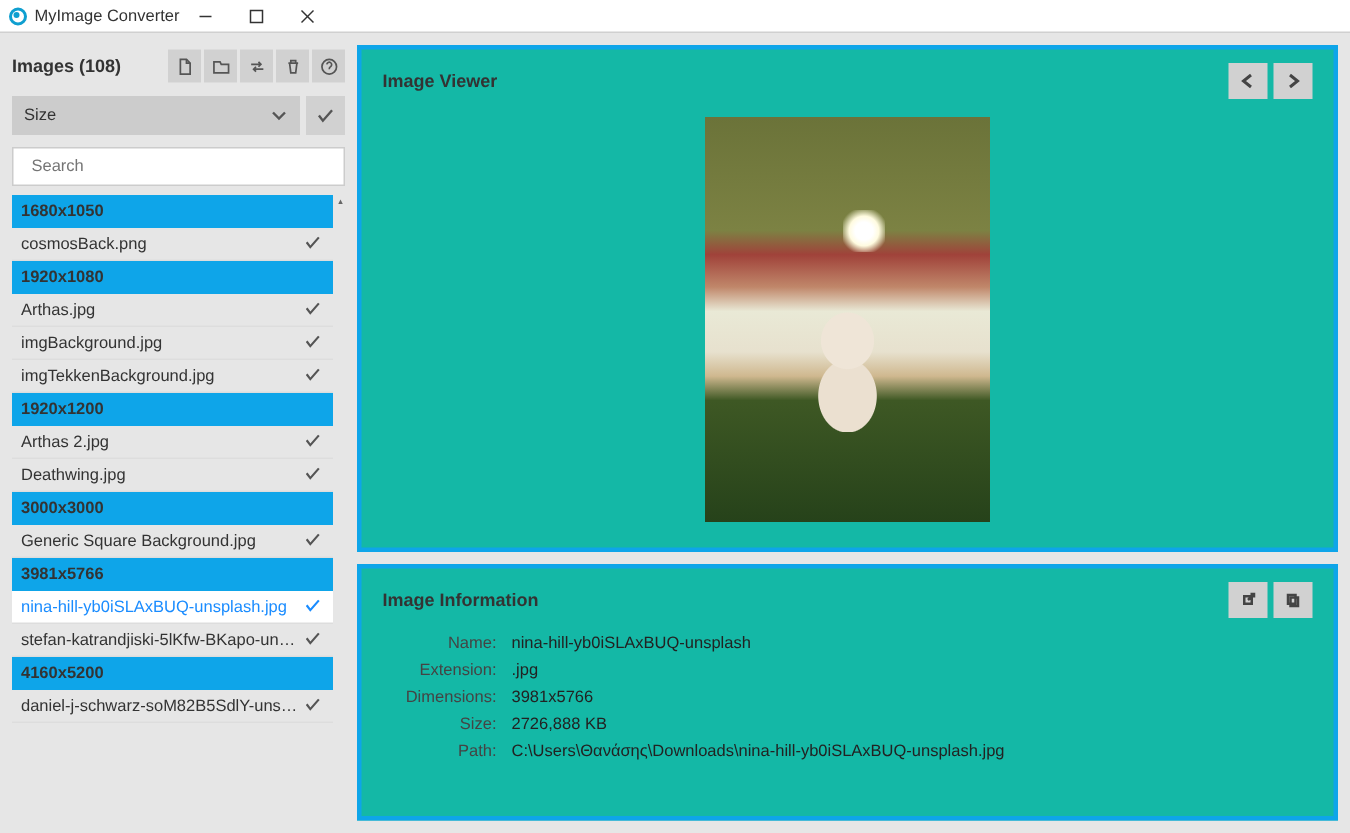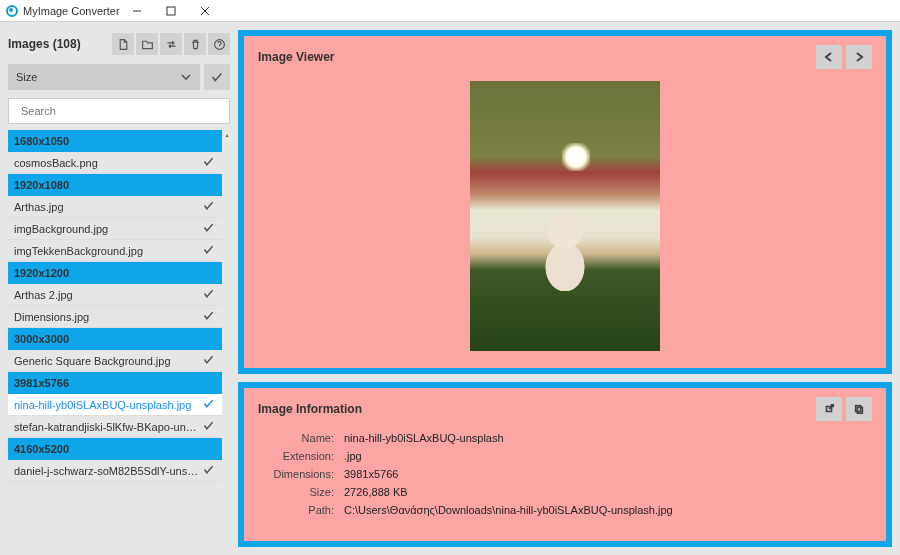--- a/index.html
+++ b/index.html
@@ -30,21 +30,21 @@
   .scrollbar-up{position:absolute;top:0;left:0;width:6px;height:6px;font-size:6px;line-height:6px;color:#666;text-align:center;}
   .group{height:22px;background:#0ea5e9;display:flex;align-items:center;padding:0 6px;font-weight:600;font-size:11px;}
   .item{height:22px;display:flex;align-items:center;justify-content:space-between;padding:0 6px;border-bottom:1px solid #ddd;cursor:pointer;font-size:11px;}
   .item .name{white-space:nowrap;overflow:hidden;text-overflow:ellipsis;flex:1;}
   .item .chk{width:14px;flex:none;}
   .item .chk svg{width:13px;height:13px;stroke:#555;fill:none;stroke-width:1.8;}
   .item.selected{background:#fff;color:#1a8cff;}
   .item.selected .chk svg{stroke:#1a8cff;}
   
   .main{flex:1;display:flex;flex-direction:column;gap:8px;}
-  .panel{background:#fca5a5;border:6px solid #0ea5e9;padding:10px 14px;}
+  .panel{background:#14b8a6;border:3px solid #0ea5e9;padding:10px 14px;}
   .panel-head{display:flex;align-items:center;justify-content:space-between;height:22px;margin-bottom:6px;}
   .panel-title{font-weight:600;font-size:12px;}
   .viewer{flex:0 0 338px;}
   .viewer-body{height:284px;display:flex;align-items:center;justify-content:center;}
   .preview{width:190px;height:270px;background:linear-gradient(to bottom,#6b7339 0%,#7c8243 28%,#a0423a 34%,#c0876a 42%,#e9e9d6 48%,#e7e1ce 58%,#cfb88f 64%,#3e5824 70%,#26421a 100%);position:relative;overflow:hidden;}
   .preview::after{ 
     content:"";position:absolute;left:50%;top:48%;width:70px;height:80px;transform:translateX(-50%);
     background:radial-gradient(ellipse 30px 32px at 50% 24%,#efe5d7 0,#efe5d7 58%,transparent 60%),
       radial-gradient(ellipse 32px 40px at 50% 70%,#ebe0d0 0,#ebe0d0 60%,transparent 62%);
   }
@@ -171,21 +171,21 @@
               </svg></span>
           </div>
           <div class="group">1920x1200</div>
           <div class="item">
             <span class="name">Arthas 2.jpg</span>
             <span class="chk"><svg viewBox="0 0 16 16">
                 <path d="M3 8l3 4 7-8"></path>
               </svg></span>
           </div>
           <div class="item">
-            <span class="name">Dimensions.jpg</span>
+            <span class="name">Deathwing.jpg</span>
             <span class="chk"><svg viewBox="0 0 16 16">
                 <path d="M3 8l3 4 7-8"></path>
               </svg></span>
           </div>
           <div class="group">3000x3000</div>
           <div class="item">
             <span class="name">Generic Square Background.jpg</span>
             <span class="chk"><svg viewBox="0 0 16 16">
                 <path d="M3 8l3 4 7-8"></path>
               </svg></span>

